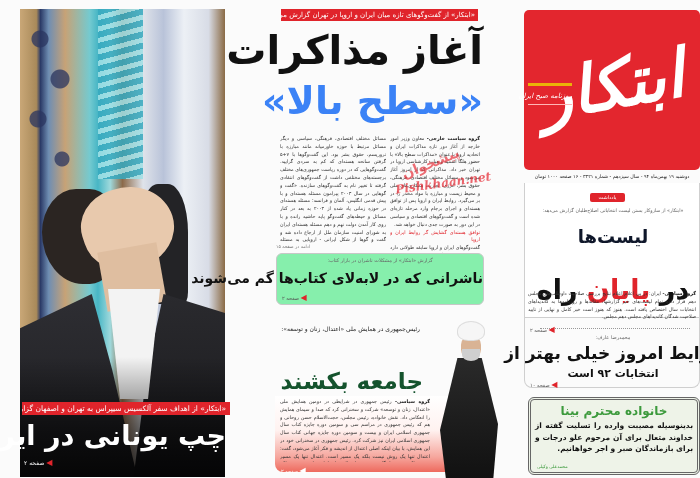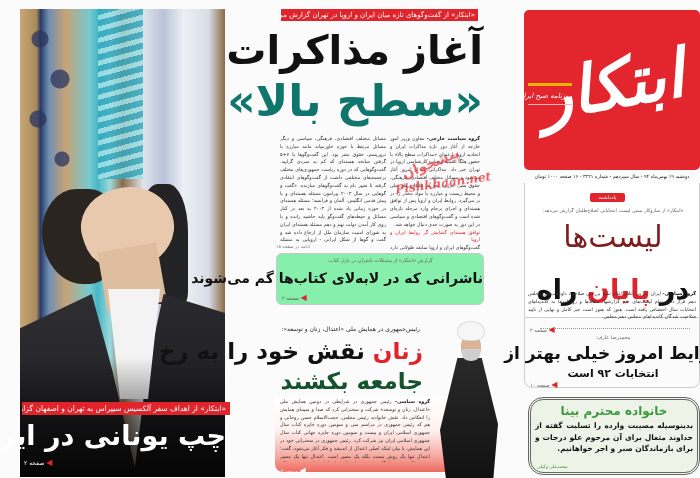--- a/index.html
+++ b/index.html
@@ -86,21 +86,21 @@
       background: #e0242b; color: #fff; font-size: 7px; line-height: 12px; direction: rtl;
       text-align: right; padding-right: 3px; white-space: nowrap; overflow: hidden;
     }
     .center-headline-1 {
       position: absolute; left: 283px; top: 24px; width: 200px; height: 52px;
       font-size: 40px; font-weight: bold; color: #111; direction: rtl;
       line-height: 52px; white-space: nowrap; letter-spacing: 0px;
     }
     .center-headline-2 {
       position: absolute; left: 283px; top: 76px; width: 200px; height: 50px;
-      font-size: 44px; font-weight: bold; color: #0f766e; text-align: center; direction: rtl;
+      font-size: 38px; font-weight: bold; color: #3b82f6; text-align: center; direction: rtl;
       line-height: 50px; white-space: nowrap;
     }
 
     .body-col {
       position: absolute; font-size: 4.8px; line-height: 7.8px; color: #333; direction: rtl;
       text-align: justify; overflow: hidden;
     }
     .body-col .lead { font-weight: bold; color: #111; }
     .body-col .red { color: #e0242b; }
     .col-a { left: 390px; top: 135px; width: 90px; height: 118px; }
@@ -201,21 +201,21 @@
       position: absolute; left: 590px; top: 193px; width: 35px; height: 9px;
       background: #e0242b; color: #fff; font-size: 5px; line-height: 9px; text-align: center;
       border-radius: 2px; direction: rtl;
     }
     .elections-kicker {
       position: absolute; left: 530px; top: 208px; width: 166px; text-align: center;
       font-size: 4.8px; color: #666; direction: rtl; white-space: nowrap;
     }
     .elections-headline-1 {
       position: absolute; left: 530px; top: 220px; width: 166px; height: 34px;
-      font-size: 30px; font-weight: normal; color: #7f1d1d; direction: rtl; text-align: center;
+      font-size: 18px; font-weight: bold; color: #0f172a; direction: rtl; text-align: center;
       line-height: 34px; white-space: nowrap;
     }
     .elections-headline-2 {
       position: absolute; left: 530px; top: 253px; width: 166px; height: 34px;
       font-size: 27px; font-weight: bold; color: #111; direction: rtl; text-align: center;
       line-height: 34px; white-space: nowrap; margin-top: 20px;
     }
     .elections-headline-2 .red { color: #e0242b; }
     .col-d { left: 528px; top: 290px; width: 168px; height: 30px; }
     .elections-pageref {
@@ -241,21 +241,21 @@
     .aref-pageref {
       position: absolute; left: 530px; top: 380px; font-size: 5px; color: #555; direction: rtl;
     }
     .aref-box-border {
       position: absolute; left: 524px; top: 318px; width: 176px; height: 70px;
       border: 1px solid #cfcfcf; border-top: none; border-radius: 0 0 8px 8px;
     }
 
     .condolence {
       position: absolute; left: 528px; top: 397px; width: 172px; height: 78px;
-      border: 3px double #666; border-radius: 15px; background: #eef3e8;
+      border: 3px double #666; border-radius: 6px; background: #eef3e8;
     }
     .cond-title {
       position: absolute; left: 0; top: 2px; width: 100%; text-align: center;
       font-size: 12px; font-weight: bold; color: #3c9a3c; direction: rtl; line-height: 18px;
     }
     .cond-body {
       position: absolute; left: 4px; top: 20px; width: 158px; font-size: 7.5px;
       line-height: 11.5px; color: #111; direction: rtl; text-align: justify; font-weight: bold;
     }
     .cond-sign {
@@ -306,23 +306,20 @@
     <div class="book-kicker">گزارش «ابتکار» از مشکلات ناشران در بازار کتاب:</div>
     <div class="book-headline">ناشرانی که در لابه‌لای کتاب‌ها گم می‌شوند</div>
     <div class="book-pageref">
       <span class="pageref-arrow">◀</span>
       <span>صفحه ۲</span>
     </div>
   </div>
 
   <div class="women-box"></div>
   <div class="women-kicker">رئیس‌جمهوری در همایش ملی «اعتدال، زنان و توسعه»:</div>
-  <div class="women-headline-1">
-    <span class="red">زنان</span><span> نقش خود را به رخ</span>
-  </div>
   <div class="women-headline-2">جامعه بکشند</div>
   <div class="body-col col-c">
     <span class="lead">گروه سیاسی-</span>
     <span>رئیس جمهوری در شرایطی در دومین همایش ملی «اعتدال، زنان و توسعه» شرکت و سخنرانی کرد که صدا و سیمای همایش را انعکاس داد. نقش خانواده، رئیس مجلس، حجت‌الاسلام حسن روحانی و هم که رئیس جمهوری در مراسم سی و سومین دوره جایزه کتاب سال جمهوری اسلامی ایران و بیست و سومین دوره جایزه جهانی کتاب سال جمهوری اسلامی ایران نیز شرکت کرد. رئیس جمهوری در سخنرانی خود در این همایش، با بیان اینکه اصلی اعتدال از اندیشه و فکر آغاز می‌شود، گفت: اعتدال تنها یک روش نیست بلکه یک مسیر است. اعتدال تنها یک مسیر نیست بلکه مسیر ماندگار و همچنین اعتدال تنها شامل سیاست نیست بلکه یک گفتمان است.</span>
   </div>
   <div class="women-pageref">
     <span class="pageref-arrow" style="color:#fff">◀</span>
     <span>صفحه ۲</span>
   </div>
   <div class="figure">

